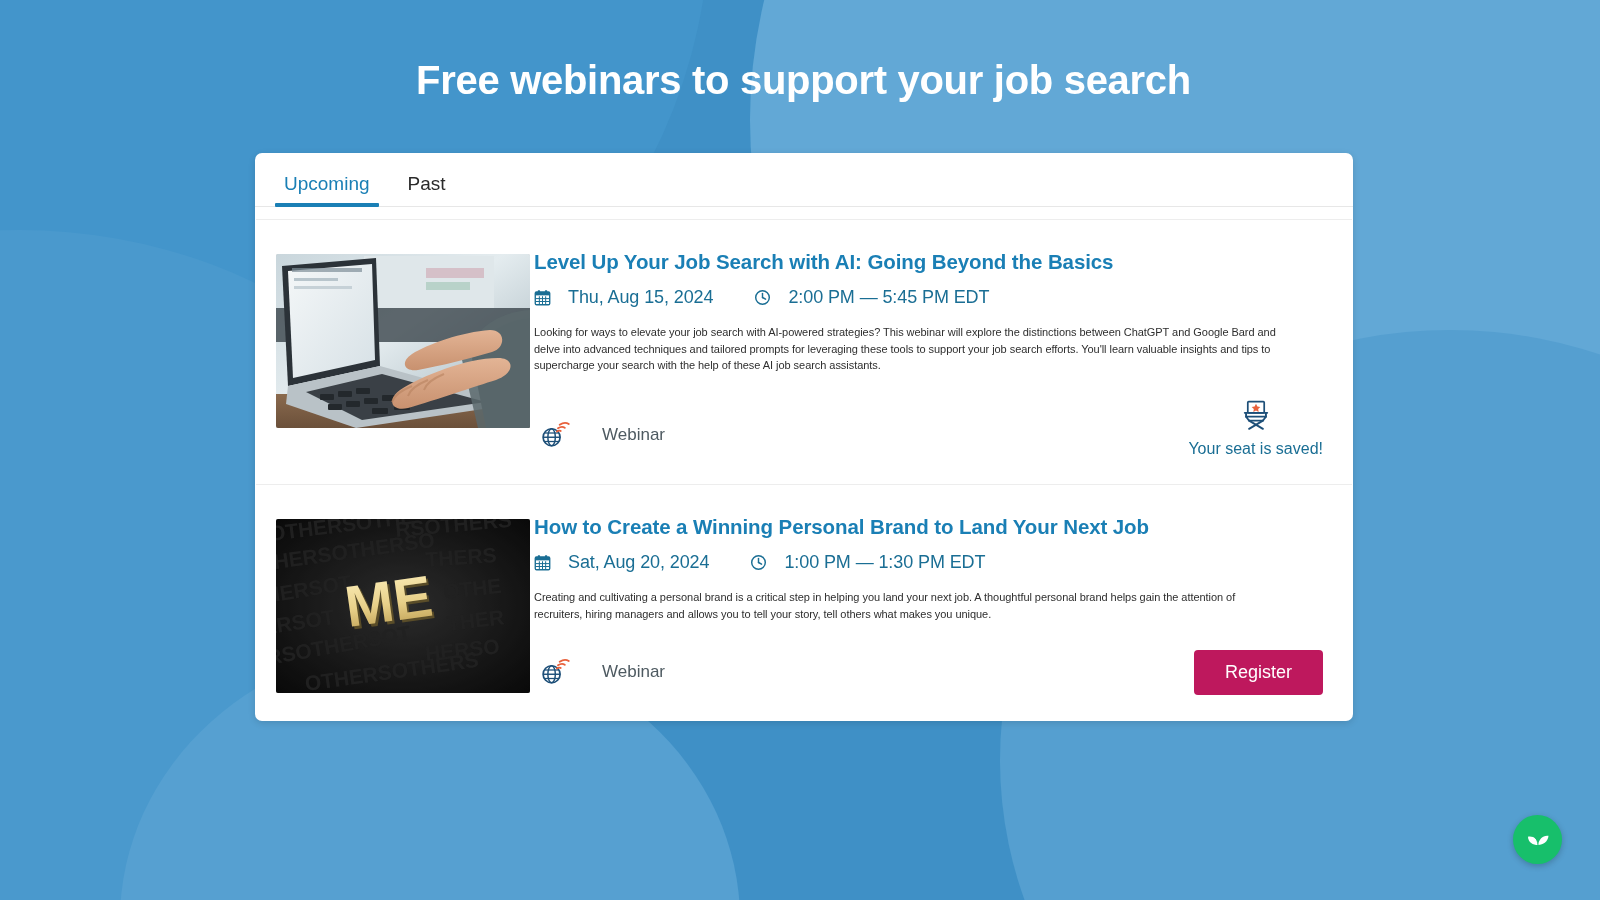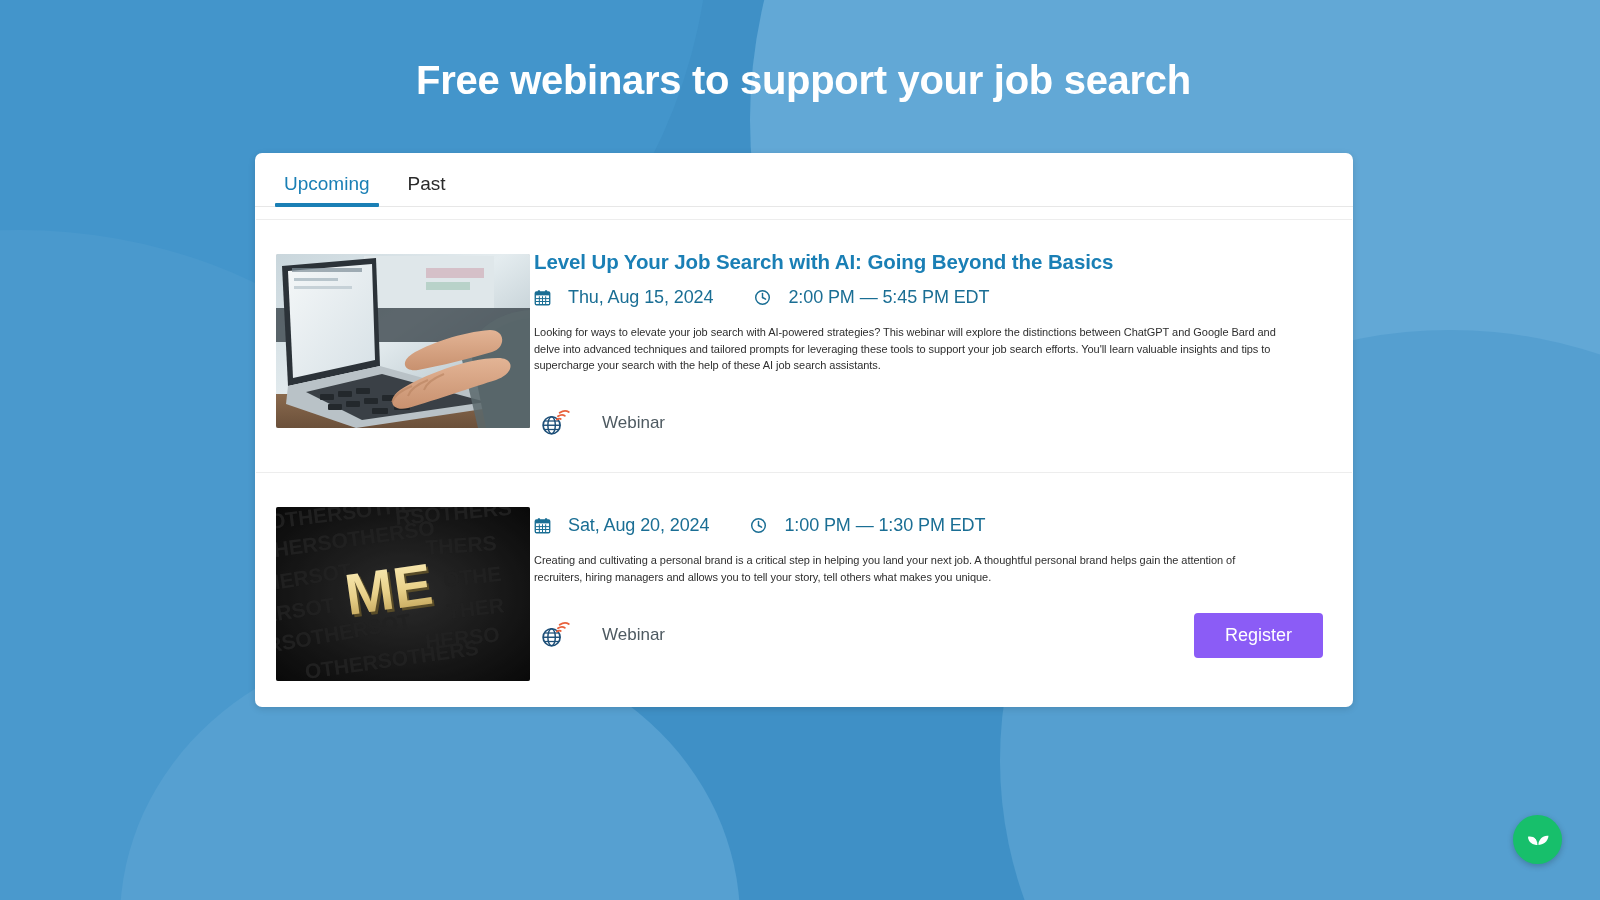--- a/index.html
+++ b/index.html
@@ -164,21 +164,21 @@
     font-size: 17px;
   }
 
   .action { text-align: center; }
   .seat-note {
     color: #1a6e94;
     font-size: 16px;
     margin-top: 2px;
   }
   .btn-register {
-    background: #8b5cf6;
+    background: #be185d;
     color: #ffffff;
     font-size: 18px;
     border: none;
     border-radius: 4px;
     padding: 12px 31px;
     cursor: pointer;
     font-family: "Liberation Sans", sans-serif;
   }
 
   
@@ -324,20 +324,35 @@
                 <line x1="7.6" y1="20" x2="24.4" y2="20" stroke="#1d4f78" stroke-width="1.5"></line>
                 <line x1="7.6" y1="30" x2="24.4" y2="30" stroke="#1d4f78" stroke-width="1.5"></line>
                 <path d="M23.5 14.5 C26.5 12.5 29 12.3 31.5 13.8" fill="none" stroke="#e8613c" stroke-width="2.2" stroke-linecap="round"></path>
                 <path d="M25.5 10.2 C29.5 7.6 33 7.3 36.2 9.4" fill="none" stroke="#e8613c" stroke-width="2.2" stroke-linecap="round"></path>
                 <path d="M22.2 18.2 C23.8 17 25.2 16.9 26.6 17.6" fill="none" stroke="#e8613c" stroke-width="2.2" stroke-linecap="round"></path>
               </svg>
             </span>
             <span class="fmt-label">Webinar</span>
           </div>
 
+          <div class="action">
+            <span>
+              <svg width="38" height="38" viewBox="0 0 44 44" aria-hidden="true">
+                <rect x="12.5" y="6.5" width="19" height="13" rx="1" fill="none" stroke="#1d4f78" stroke-width="2"></rect>
+                <polygon points="22,9 23.6,12.2 27,12.7 24.5,15.1 25.1,18.5 22,16.9 18.9,18.5 19.5,15.1 17,12.7 20.4,12.2" fill="#e8613c"></polygon>
+                <line x1="9" y1="19.5" x2="35" y2="19.5" stroke="#1d4f78" stroke-width="2.2" stroke-linecap="round"></line>
+                <line x1="10.5" y1="19.5" x2="10.5" y2="24" stroke="#1d4f78" stroke-width="2.2" stroke-linecap="round"></line>
+                <line x1="33.5" y1="19.5" x2="33.5" y2="24" stroke="#1d4f78" stroke-width="2.2" stroke-linecap="round"></line>
+                <path d="M10.5 24 L33.5 24 L30 28.5 L14 28.5 Z" fill="none" stroke="#1d4f78" stroke-width="2" stroke-linejoin="round"></path>
+                <line x1="14" y1="28.5" x2="30" y2="38" stroke="#1d4f78" stroke-width="2.2" stroke-linecap="round"></line>
+                <line x1="30" y1="28.5" x2="14" y2="38" stroke="#1d4f78" stroke-width="2.2" stroke-linecap="round"></line>
+              </svg>
+            </span>
+            <div class="seat-note">Your seat is saved!</div>
+          </div>
         </div>
       </div>
     </div>
 
     <div class="event">
       <div class="thumb-wrap">
         <div class="thumb">
           <svg viewBox="0 0 254 174" preserveAspectRatio="none" aria-hidden="true">
             <defs>
               <radialGradient id="darkG" cx="50%" cy="50%" r="70%">
@@ -367,20 +382,21 @@
             <rect width="254" height="174" fill="#000" opacity="0.25"></rect>
             <g transform="rotate(-8 122 88)">
               <text x="72" y="104" font-family="Liberation Sans, sans-serif" font-weight="bold" font-size="58" fill="#6b5a2a" opacity="0.75">ME</text>
               <text x="70" y="101" font-family="Liberation Sans, sans-serif" font-weight="bold" font-size="58" fill="url(#goldG)">ME</text>
             </g>
           </svg>
         </div>
       </div>
 
       <div class="event-body">
+        <a class="event-title">How to Create a Winning Personal Brand to Land Your Next Job</a>
 
         <div class="event-meta">
           <span class="meta-ico">
             <svg width="17" height="17" viewBox="0 0 20 20" aria-hidden="true">
               <rect x="1.5" y="3.5" width="17" height="15" rx="1.5" fill="none" stroke="#1a6e94" stroke-width="1.6"></rect>
               <rect x="1.5" y="3.5" width="17" height="4" fill="#1a6e94"></rect>
               <rect x="4.5" y="1.5" width="2.6" height="3.5" rx="0.6" fill="#1a6e94"></rect>
               <rect x="12.9" y="1.5" width="2.6" height="3.5" rx="0.6" fill="#1a6e94"></rect>
               <g stroke="#1a6e94" stroke-width="1.2">
                 <line x1="6.3" y1="8.5" x2="6.3" y2="18"></line>

